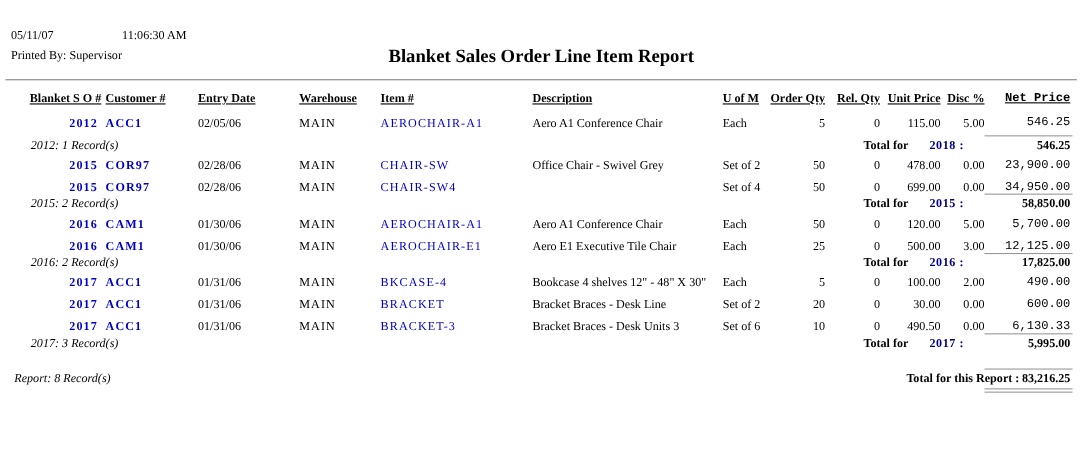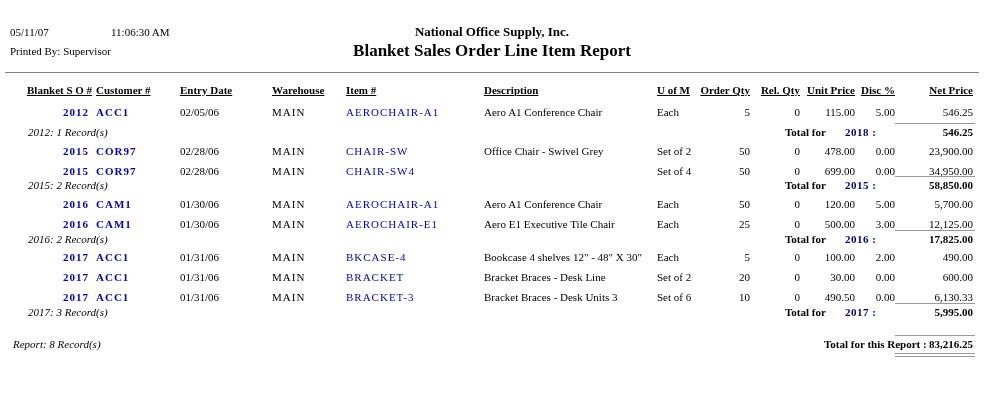--- a/index.html
+++ b/index.html
@@ -23,21 +23,21 @@
   .cust{left:96px;}
   .date{left:180px;}
   .wh{left:272px;letter-spacing:1px;}
   .item{left:346px;}
   .desc{left:484px;}
   .uom{left:645px;margin-left:12px;}
   .oq{left:695px;width:55px;text-align:right;}
   .rq{left:757px;width:43px;text-align:right;}
   .up{left:806px;width:49px;text-align:right;}
   .disc{left:858px;width:37px;text-align:right;}
-  .net{left:900px;width:73px;text-align:right;}
+  .net{left:900px;width:73px;text-align:right;font-family:Liberation Mono, monospace;}
   .hrow .c{font-weight:bold;text-decoration:underline;letter-spacing:0;}
   .hrow .so{text-align:left;width:auto;}
   .blue{color:#0000cc;letter-spacing:1px;}
   .bb{font-weight:bold;}
   
   .rec{position:absolute;left:28px;top:0;font-style:italic;white-space:nowrap;}
   .tlabel{position:absolute;left:785px;top:0;font-weight:bold;white-space:nowrap;}
   .tyear{position:absolute;left:845px;top:0;font-weight:bold;color:#000080;letter-spacing:.5px;white-space:nowrap;}
   .tamt{position:absolute;left:900px;top:0;width:73px;text-align:right;font-weight:bold;white-space:nowrap;}
   .tline{position:absolute;left:895px;top:-3px;width:80px;height:0;border-top:1px solid #999;}
@@ -46,21 +46,20 @@
   .rep-label{left:778px;margin-left:46px;}
 </style>
 </head>
 <body>
 
 <div id="page">
 
   <div class="abs" id="print-date">05/11/07</div>
   <div class="abs" id="print-time">11:06:30 AM</div>
   <div class="abs" id="printed-by">Printed By: Supervisor</div>
-  <div class="abs" id="company">National Office Supply, Inc.</div>
   <div class="abs" id="title">Blanket Sales Order Line Item Report</div>
   <div class="abs" id="top-rule"></div>
 
   <div class="r hrow" style="top:84px">
     <span class="c so">Blanket S O #</span>
     <span class="c cust">Customer #</span>
     <span class="c date">Entry Date</span>
     <span class="c wh">Warehouse</span>
     <span class="c item">Item #</span>
     <span class="c desc">Description</span>

